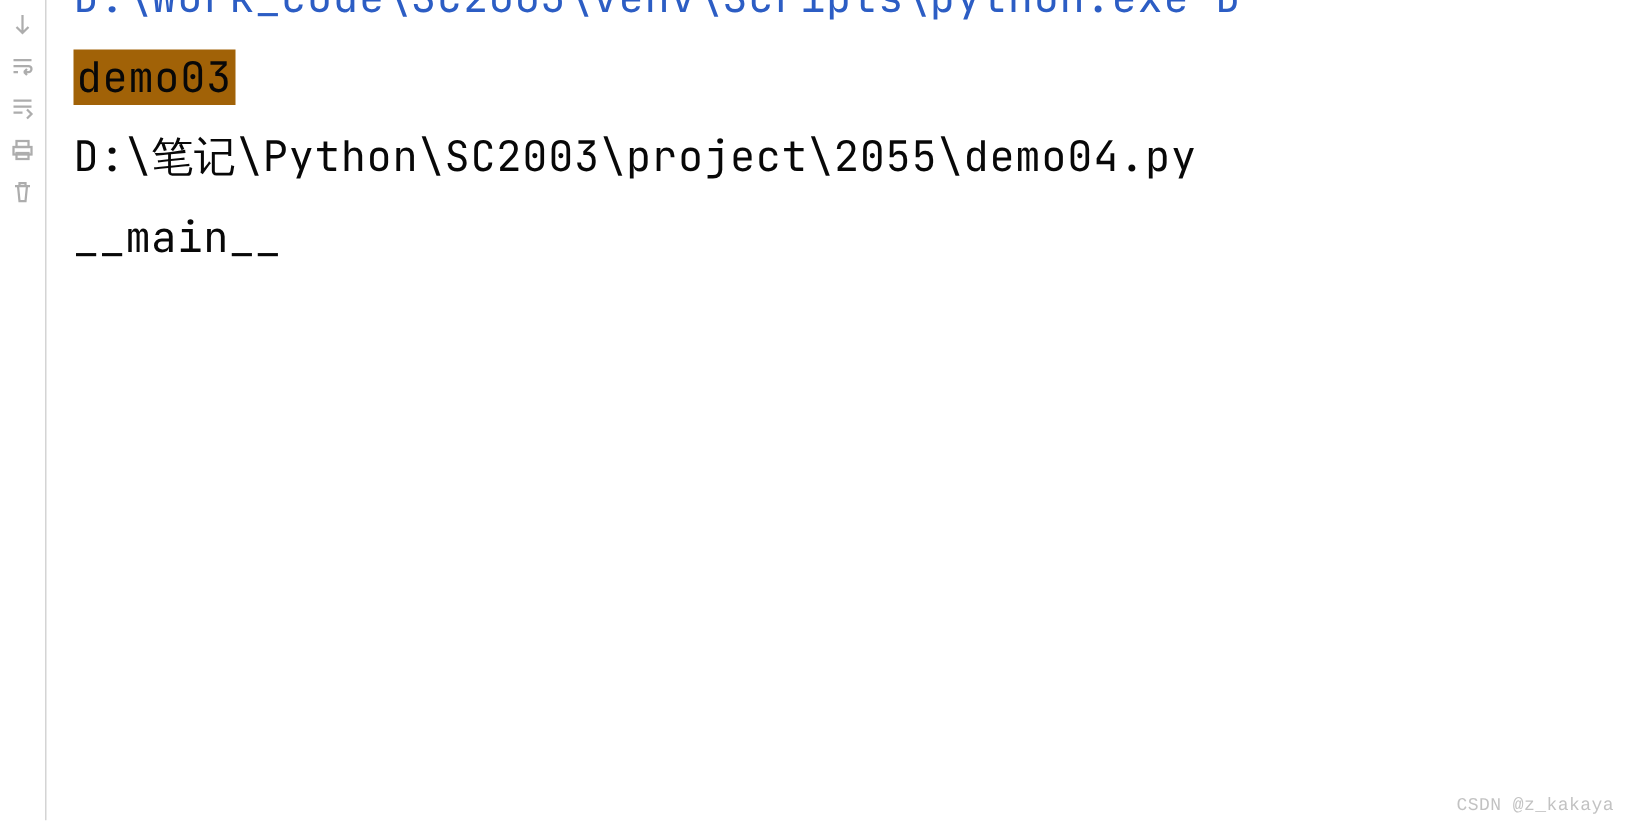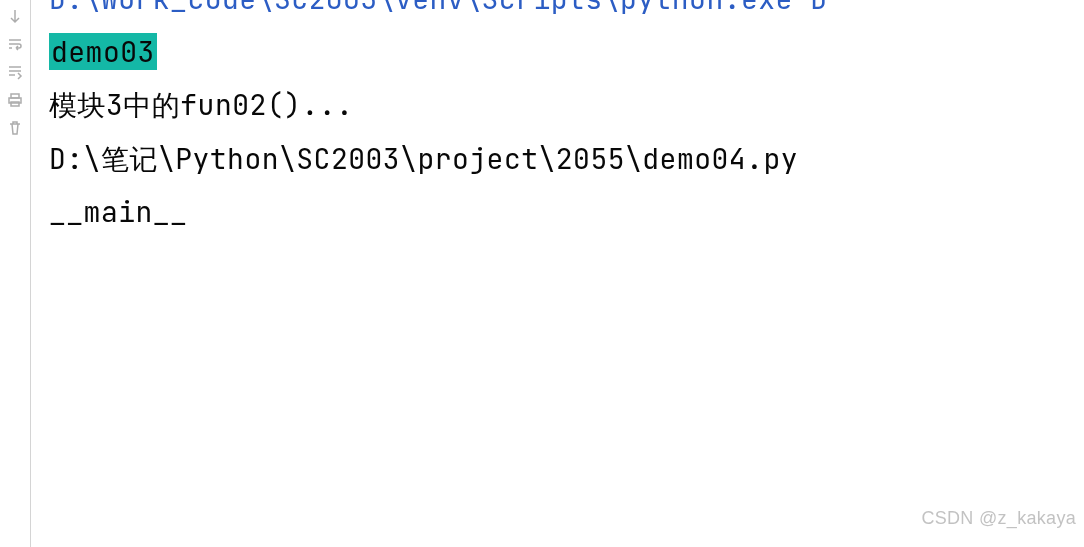--- a/index.html
+++ b/index.html
@@ -53,30 +53,30 @@
       top: -28px;
     }
     .line {
       color: #080808;
       letter-spacing: 0.5px;
     }
     .line-link {
       color: #2c5dc4;
     }
     .highlight {
-      background: #14b8a6;
+      background: #a16207;
       padding: 0 2px;
     }
     .watermark {
       position: absolute;
       right: 8px;
-      bottom: 18px;
-      font-size: 18px;
+      bottom: 3px;
+      font-size: 12px;
       color: rgba(120,120,120,0.45);
-      font-family: Liberation Sans, sans-serif;
+      font-family: Liberation Mono, monospace;
       letter-spacing: 0.3px;
     }
   </style>
 </head>
 <body>
 
 <div class="gutter">
   <div class="gutter-icon">
     <svg viewBox="0 0 16 16" fill="none" stroke="currentColor" stroke-width="1.5">
         <path d="M8 2v12M4 10l4 4 4-4"></path>
@@ -104,18 +104,17 @@
         <path d="M3 4h10M6 4V2h4v2M5 4l1 10h4l1-10"></path>
       </svg>
   </div>
 </div>
 
 <div class="divider"></div>
 
 <div class="console">
   <div class="line line-link">D:\Work_code\SC2003\venv\Scripts\python.exe D</div>
   <div class="line"><span class="highlight">demo03</span></div>
-  <div class="line">模块3中的fun02()...</div>
   <div class="line">D:\笔记\Python\SC2003\project\2055\demo04.py</div>
   <div class="line">__main__</div>
 </div>
 
 <div class="watermark">CSDN @z_kakaya</div>
 
 </body></html>

